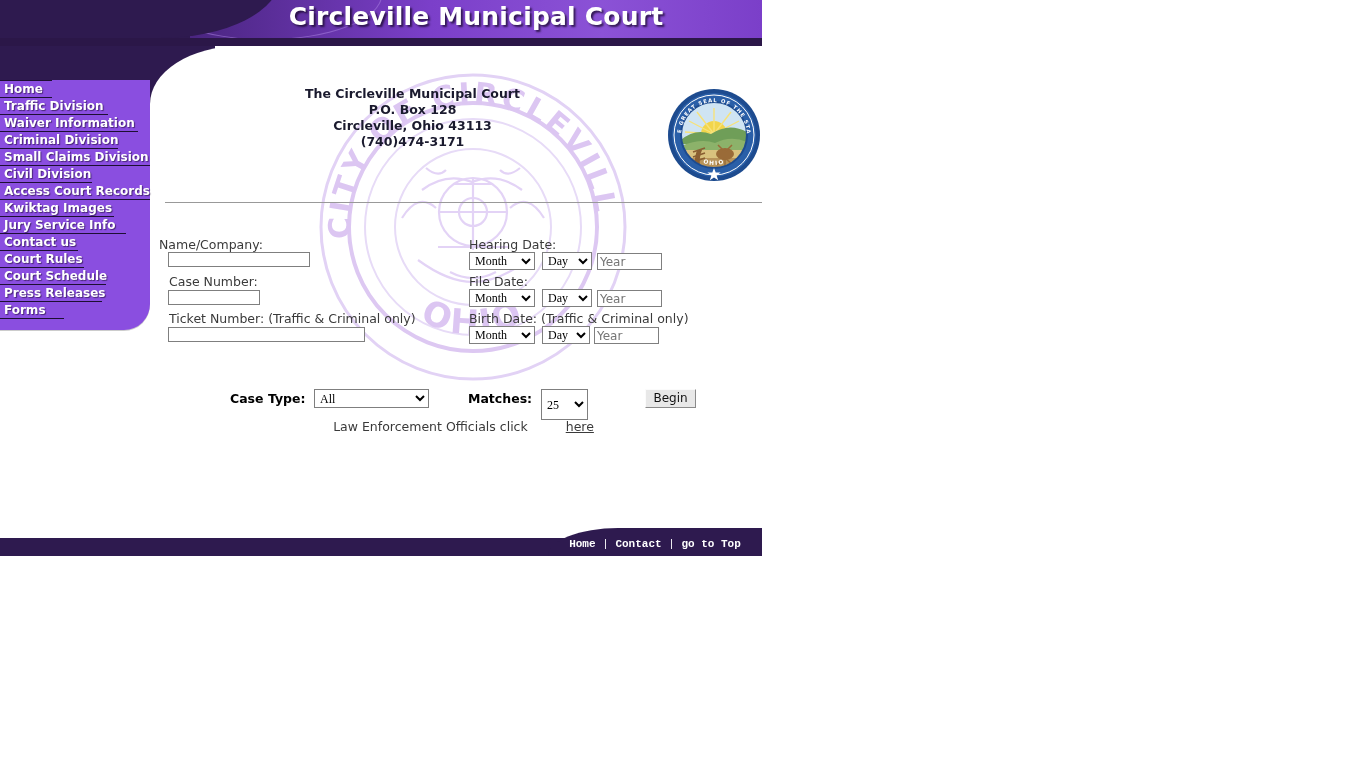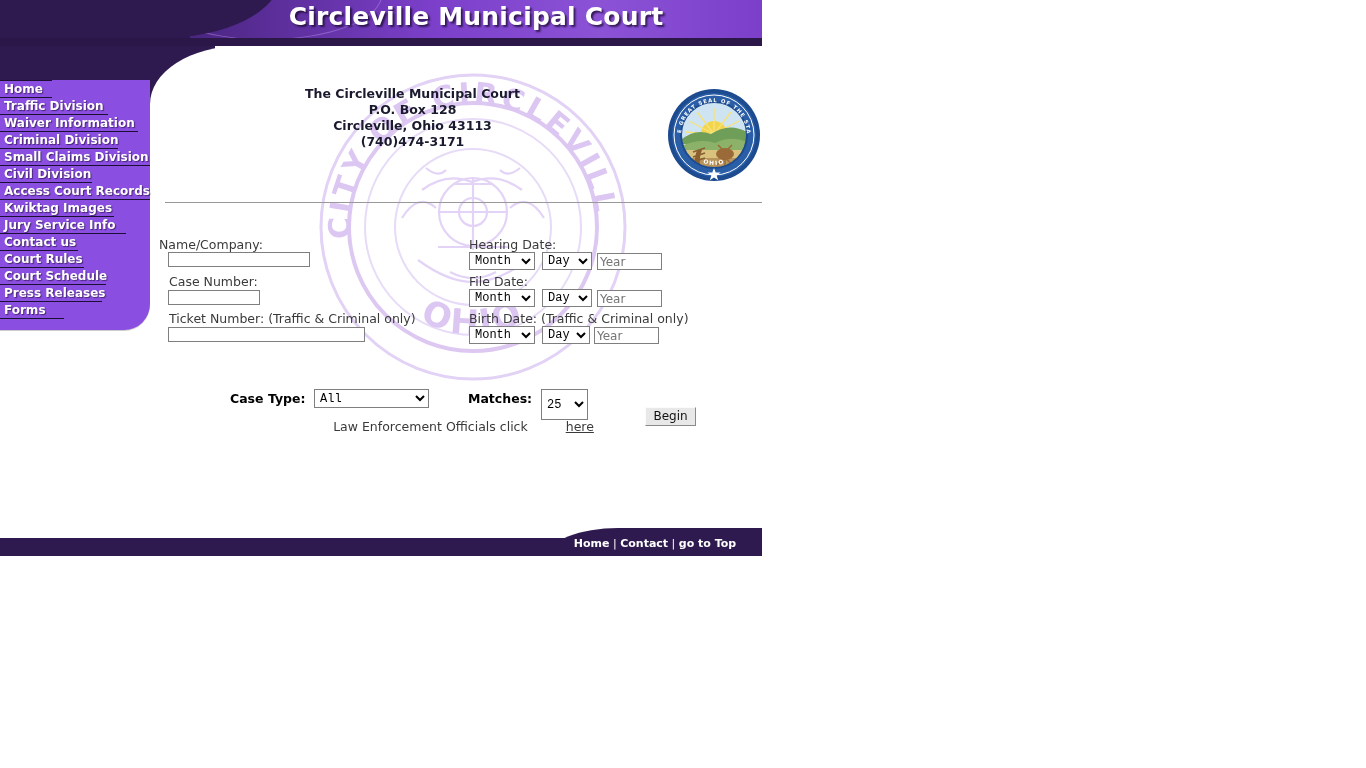--- a/index.html
+++ b/index.html
@@ -102,42 +102,42 @@
   }
   input.txt{
     position:absolute;height:15px;border:1px solid #7f7f7f;
     background:#ffffff;font-size:12px;padding:0 2px;
     font-family:"DejaVu Sans","Liberation Sans",sans-serif;
     box-sizing:border-box;
   }
   select.sel{
     position:absolute;height:18px;border:1px solid #7f7f7f;
     background:#ffffff;font-size:12px;
-    font-family:Liberation Mono, monospace;
+    font-family:Liberation Serif, serif;
     box-sizing:border-box;padding:0 1px;
   }
   .bold{font-weight:bold;color:#000000;}
 
   .btn{
     position:absolute;left:645px;top:389px;width:51px;height:19px;
     background:#e8e8e8;border:1px solid #8a8a8a;
     border-top-color:#fbfbfb;border-left-color:#fbfbfb;
     color:#111;font-size:12px;text-align:center;line-height:17px;
     font-family:"DejaVu Sans","Liberation Sans",sans-serif;
-    cursor:pointer;padding:0;margin-top:18px;
+    cursor:pointer;padding:0;
   }
 
   .leo{
     position:absolute;left:165px;top:419px;width:597px;
     text-align:center;font-size:12.5px;color:#3a3a3a;
   }
   .leo a{color:#3a3a3a;text-decoration:underline;padding-left:34px;}
 
   
-  .footer-wrap{position:absolute;left:0;top:528px;width:762px;height:28px;}
+  .footer-wrap{position:absolute;left:0;top:528px;width:762px;height:28px;font-family:Liberation Mono, monospace;}
   .footer-bar{
     position:absolute;left:0;top:10px;width:762px;height:18px;
     background:#2e1a4f;
   }
   .footer-rise{
     position:absolute;left:548px;top:0;width:214px;height:28px;
     background:#2e1a4f;border-top-left-radius:70px 28px;
   }
   .footer-links{
     position:absolute;left:548px;top:0;width:214px;height:28px;

